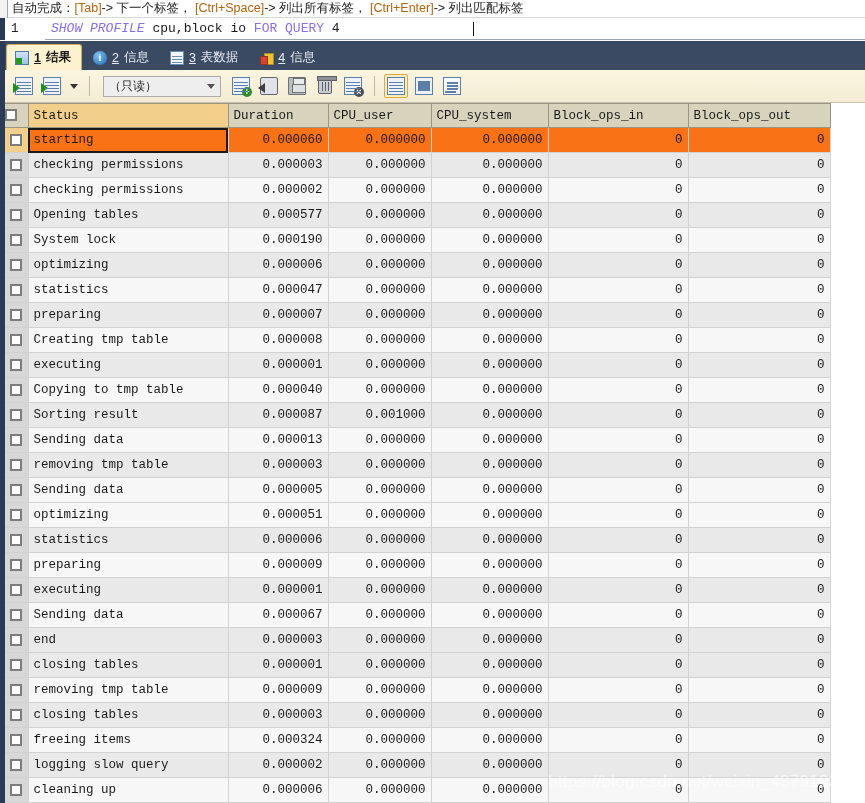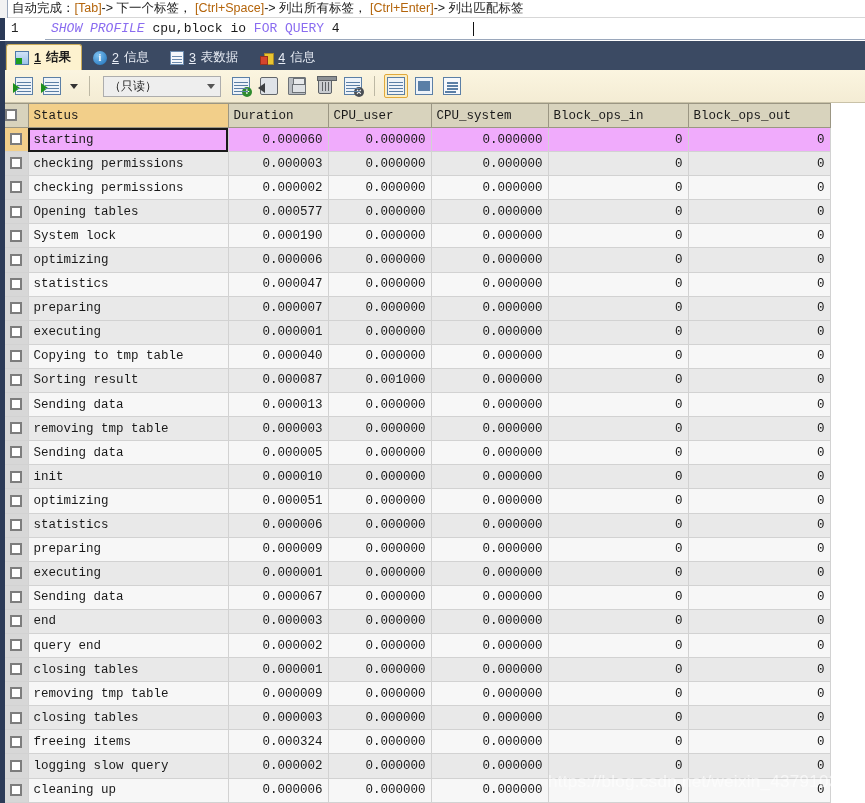--- a/index.html
+++ b/index.html
@@ -176,21 +176,21 @@
     height:23px;
     border-bottom:1px solid #d2d2d2;
     border-right:1px solid #d2d2d2;
     padding:0 5px;
     color:#1a1a1a;
     white-space:nowrap;
     overflow:hidden;
   }
   tr.odd  td{ background:#f7f7f7; }
   tr.even td{ background:#e9e9e9; }
-  tr.sel  td{ background:#f0abfc; }
+  tr.sel  td{ background:#f97316; }
   td.num{ text-align:right; }
   td.chkcell{
     width:23px; padding:0; background:#d7d7d7 !important;
     border-right:1px solid #bdbdbd; text-align:center; vertical-align:middle;
   }
   tr.sel td.chkcell{ background:#f2cf8a !important; }
   .cbox{
     display:inline-block; width:12px; height:12px; background:#ffffff;
     border:2px solid #7d7d7d; vertical-align:middle;
   }
@@ -390,20 +390,29 @@
           </tr>
           <tr class="even">
             <td class="chkcell"><span class="cbox"></span></td>
             <td style="width: 200px;">preparing</td>
             <td class="num" style="width: 100px;">0.000007</td>
             <td class="num" style="width: 103px;">0.000000</td>
             <td class="num" style="width: 117px;">0.000000</td>
             <td class="num" style="width: 140px;">0</td>
             <td class="num" style="width: 142px;">0</td>
           </tr>
+          <tr class="odd">
+            <td class="chkcell"><span class="cbox"></span></td>
+            <td style="width: 200px;">Creating tmp table</td>
+            <td class="num" style="width: 100px;">0.000008</td>
+            <td class="num" style="width: 103px;">0.000000</td>
+            <td class="num" style="width: 117px;">0.000000</td>
+            <td class="num" style="width: 140px;">0</td>
+            <td class="num" style="width: 142px;">0</td>
+          </tr>
           <tr class="even">
             <td class="chkcell"><span class="cbox"></span></td>
             <td style="width: 200px;">executing</td>
             <td class="num" style="width: 100px;">0.000001</td>
             <td class="num" style="width: 103px;">0.000000</td>
             <td class="num" style="width: 117px;">0.000000</td>
             <td class="num" style="width: 140px;">0</td>
             <td class="num" style="width: 142px;">0</td>
           </tr>
           <tr class="odd">
@@ -444,29 +453,20 @@
           </tr>
           <tr class="odd">
             <td class="chkcell"><span class="cbox"></span></td>
             <td style="width: 200px;">Sending data</td>
             <td class="num" style="width: 100px;">0.000005</td>
             <td class="num" style="width: 103px;">0.000000</td>
             <td class="num" style="width: 117px;">0.000000</td>
             <td class="num" style="width: 140px;">0</td>
             <td class="num" style="width: 142px;">0</td>
           </tr>
-          <tr class="even">
-            <td class="chkcell"><span class="cbox"></span></td>
-            <td style="width: 200px;">init</td>
-            <td class="num" style="width: 100px;">0.000010</td>
-            <td class="num" style="width: 103px;">0.000000</td>
-            <td class="num" style="width: 117px;">0.000000</td>
-            <td class="num" style="width: 140px;">0</td>
-            <td class="num" style="width: 142px;">0</td>
-          </tr>
           <tr class="odd">
             <td class="chkcell"><span class="cbox"></span></td>
             <td style="width: 200px;">optimizing</td>
             <td class="num" style="width: 100px;">0.000051</td>
             <td class="num" style="width: 103px;">0.000000</td>
             <td class="num" style="width: 117px;">0.000000</td>
             <td class="num" style="width: 140px;">0</td>
             <td class="num" style="width: 142px;">0</td>
           </tr>
           <tr class="even">
@@ -502,29 +502,20 @@
             <td class="num" style="width: 100px;">0.000067</td>
             <td class="num" style="width: 103px;">0.000000</td>
             <td class="num" style="width: 117px;">0.000000</td>
             <td class="num" style="width: 140px;">0</td>
             <td class="num" style="width: 142px;">0</td>
           </tr>
           <tr class="even">
             <td class="chkcell"><span class="cbox"></span></td>
             <td style="width: 200px;">end</td>
             <td class="num" style="width: 100px;">0.000003</td>
-            <td class="num" style="width: 103px;">0.000000</td>
-            <td class="num" style="width: 117px;">0.000000</td>
-            <td class="num" style="width: 140px;">0</td>
-            <td class="num" style="width: 142px;">0</td>
-          </tr>
-          <tr class="odd">
-            <td class="chkcell"><span class="cbox"></span></td>
-            <td style="width: 200px;">query end</td>
-            <td class="num" style="width: 100px;">0.000002</td>
             <td class="num" style="width: 103px;">0.000000</td>
             <td class="num" style="width: 117px;">0.000000</td>
             <td class="num" style="width: 140px;">0</td>
             <td class="num" style="width: 142px;">0</td>
           </tr>
           <tr class="even">
             <td class="chkcell"><span class="cbox"></span></td>
             <td style="width: 200px;">closing tables</td>
             <td class="num" style="width: 100px;">0.000001</td>
             <td class="num" style="width: 103px;">0.000000</td>

